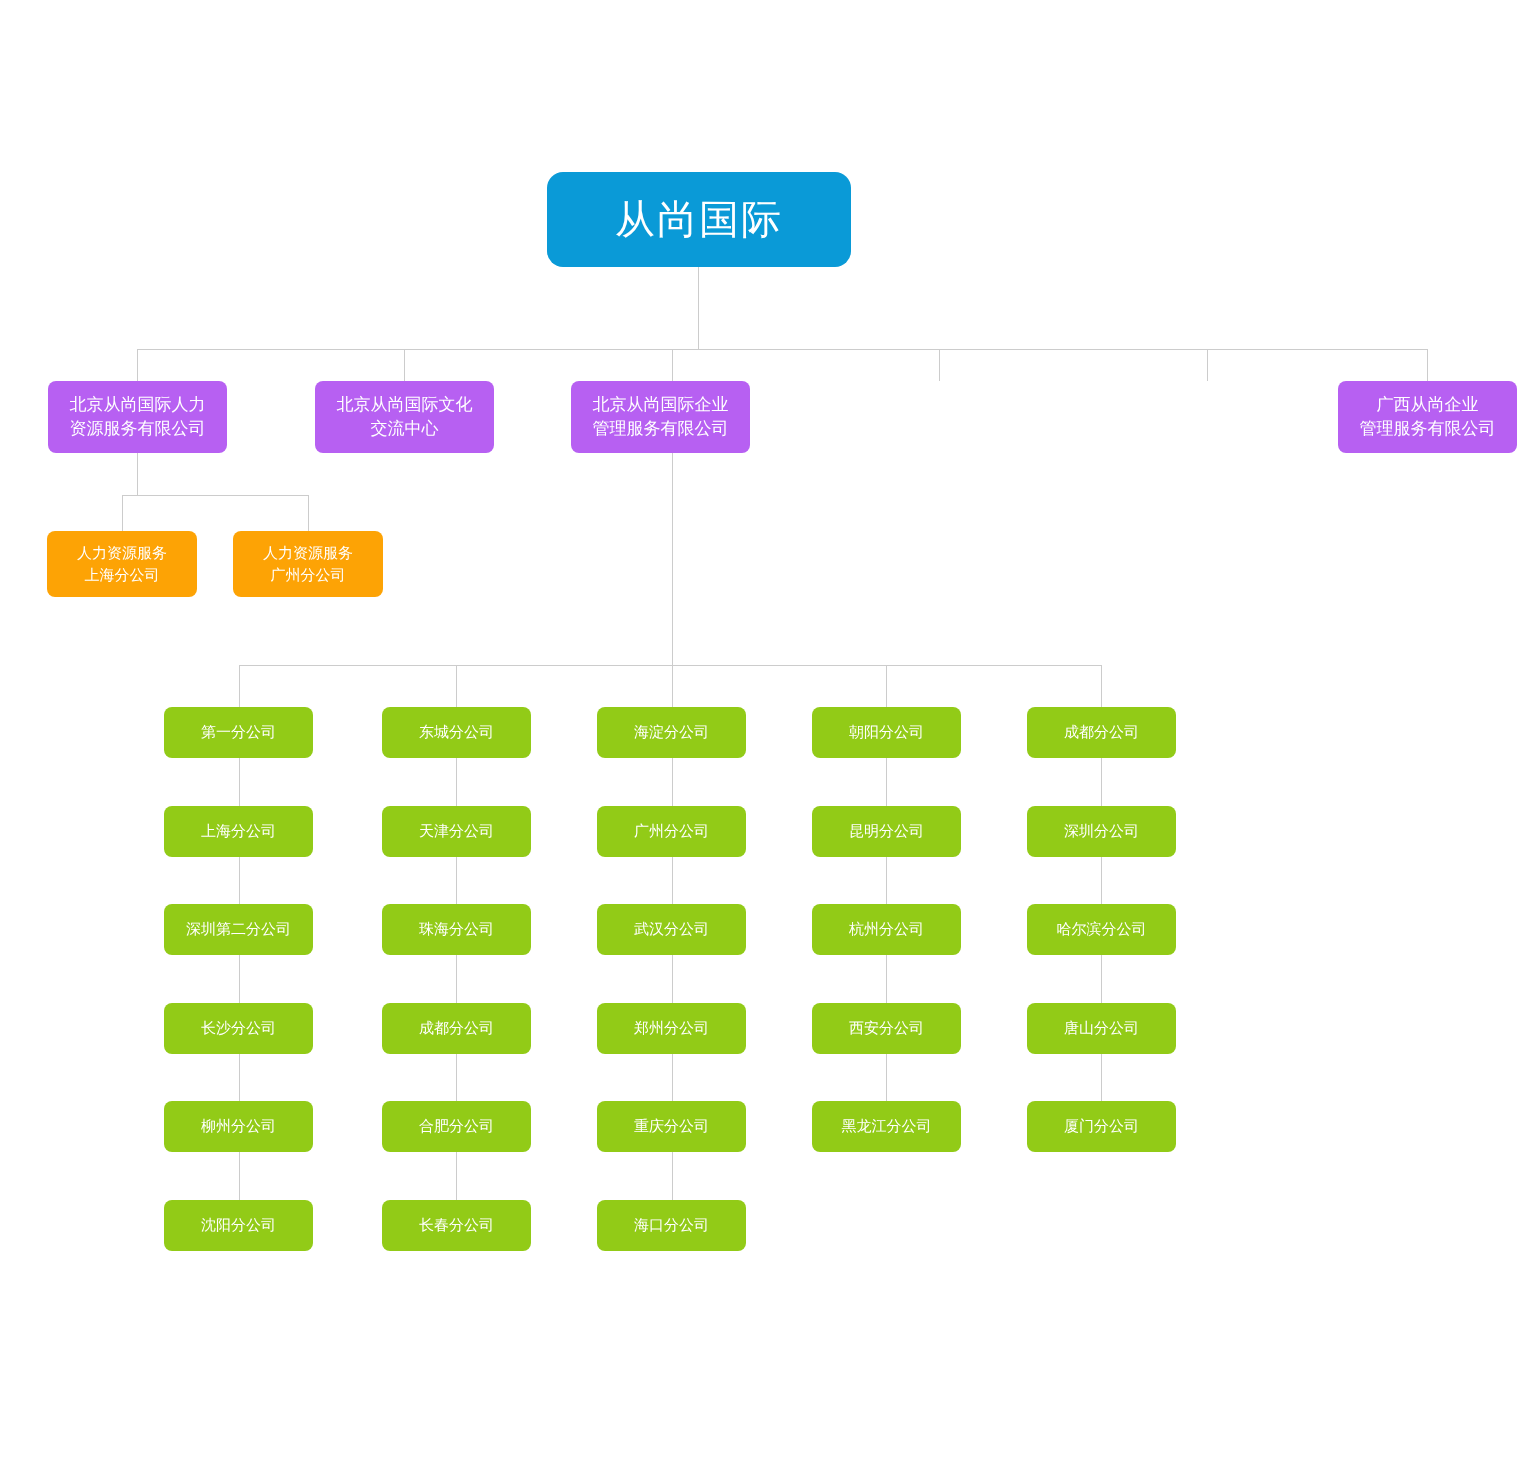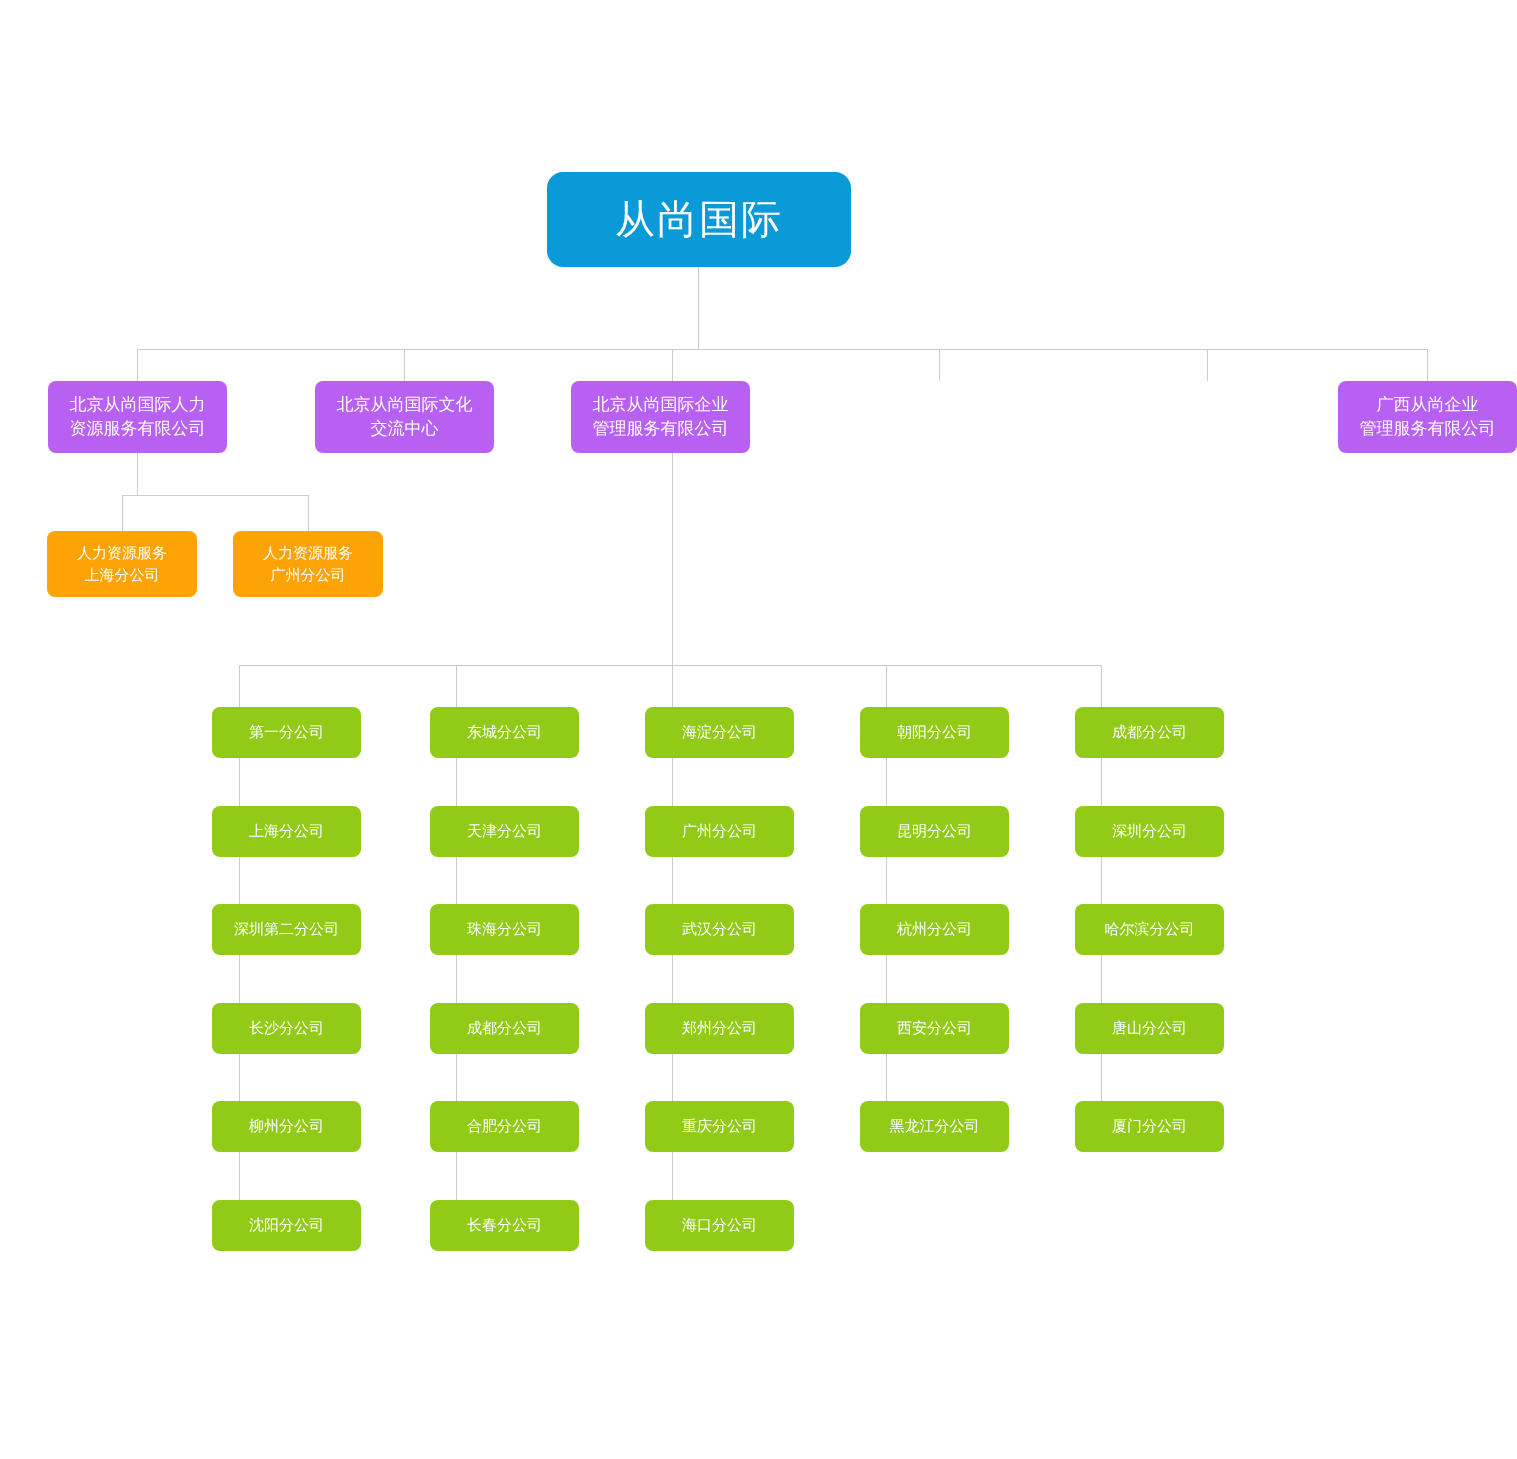--- a/index.html
+++ b/index.html
@@ -56,21 +56,20 @@
     font-size: 15px;
     line-height: 1.5;
     text-align: center;
   }
   .h1 { left: 47px; } .h2 { left: 233px; }
   .branch {
     width: 149px; height: 51px;
     border-radius: 8px;
     background: var(--c-branch, #92cb17);
     font-size: 15px;
-    margin-left: 48px;
   }
   .c1 { left: 164px; } .c2 { left: 382px; } .c3 { left: 597px; text-align: right; }
   .c4 { left: 812px; } .c5 { left: 1027px; }
   .r1 { top: 707px; }  .r2 { top: 806px; }  .r3 { top: 904px; }
   .r4 { top: 1003px; } .r5 { top: 1101px; } .r6 { top: 1200px; }
 </style>
 </head>
 <body>
 
 <div id="canvas">

